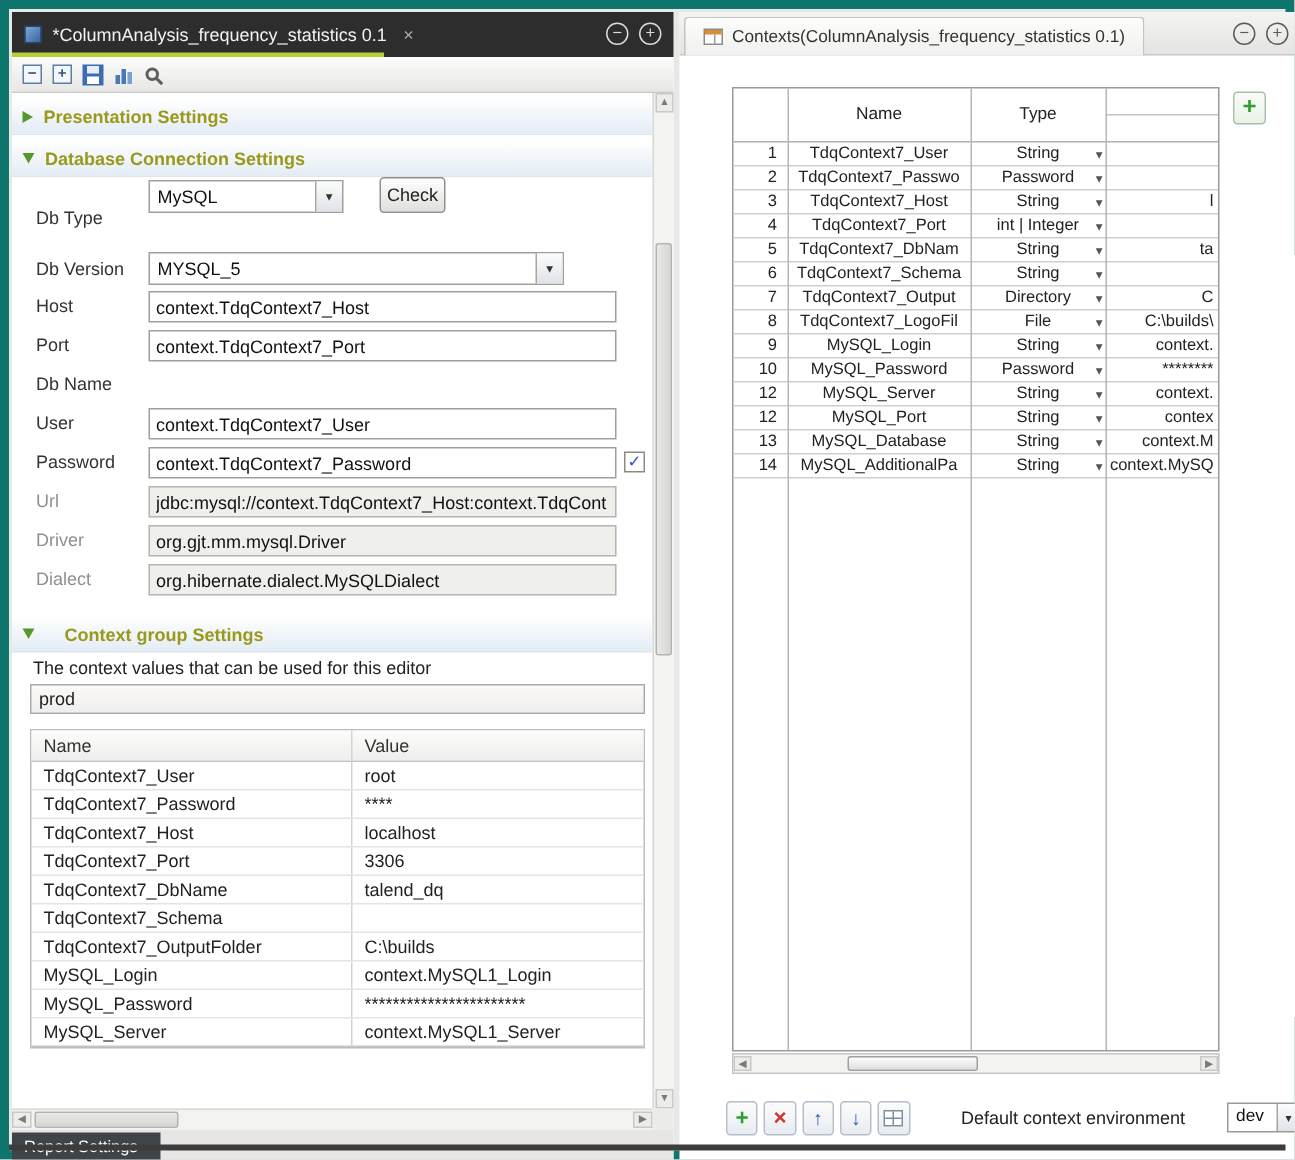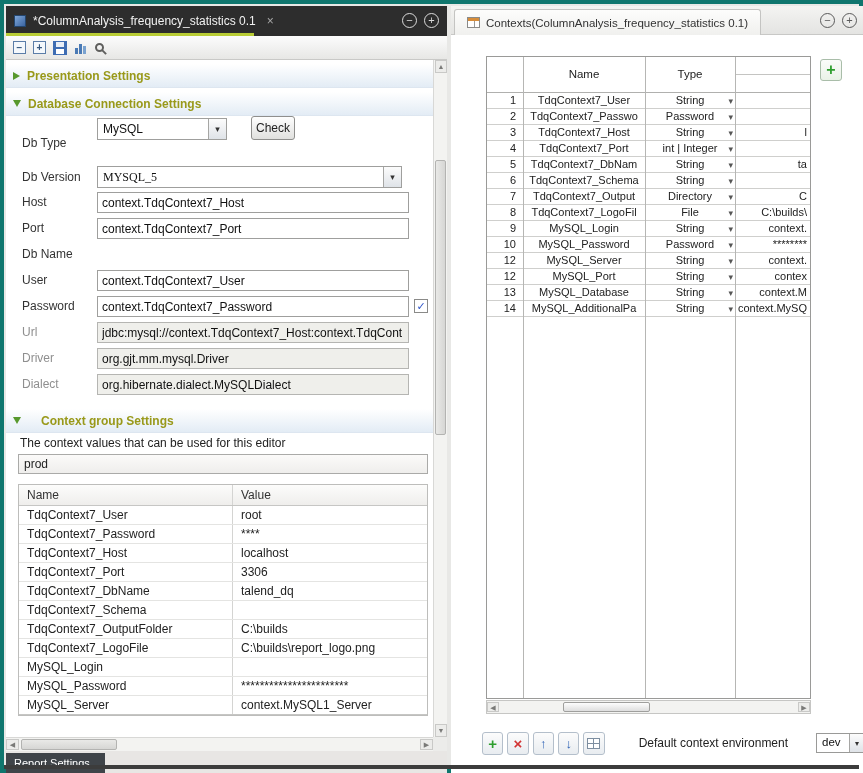--- a/index.html
+++ b/index.html
@@ -1,19 +1,19 @@
 <!DOCTYPE html>
 <html><head>
 <meta charset="utf-8">
 <style>
   * { margin:0; padding:0; box-sizing:border-box; }
   html,body { width:863px; height:773px; overflow:hidden; background:#d8d8d8;
     font-family:"Liberation Sans","DejaVu Sans",sans-serif; }
   .app { position:relative; width:863px; height:773px; background:#e8e8e6;
-    border:4px solid #0f766e; }
+    border:6px solid #0f766e; }
 
   
   .left-panel { position:absolute; left:2px; top:2px; width:441px; height:767px; background:#fff; }
   .lp-titlebar { position:absolute; left:0; top:0; width:441px; height:30px; background:#2d2d2d; }
   .lp-tab { position:absolute; left:0; top:0; height:30px; display:flex; align-items:center; gap:7px; padding:0 10px 0 8px; }
   .editor-icon { width:12px; height:12px; background:linear-gradient(135deg,#7fa7d9,#3a64a0); border:1px solid #24466e; }
   .lp-tab-title { color:#f2f2f2; font-size:12px; white-space:nowrap; }
   .lp-tab-close { color:#a9a9a9; font-size:12px; margin-left:4px; }
   .lp-underline { position:absolute; left:0; top:27px; width:248px; height:3px; background:#b9cd35; }
   .circ { position:absolute; top:7px; width:15px; height:15px; border-radius:50%;
@@ -190,21 +190,21 @@
     </div>
 
     <span class="f-label" style="top:116px;margin-top:14px;">Db Type</span>
     <div class="combo" style="top:112px; width:130px;">
       <span class="combo-text">MySQL</span>
       <span class="combo-btn">▾</span>
     </div>
     <div class="btn-check">Check</div>
 
     <span class="f-label" style="top:164px;">Db Version</span>
-    <div class="combo" style="top:160px; width:305px;font-family:Liberation Serif, serif;">
+    <div class="combo" style="top:160px; width:277px;">
       <span class="combo-text">MYSQL_5</span>
       <span class="combo-btn">▾</span>
     </div>
 
     <span class="f-label" style="top:189px;">Host</span>
     <input class="tfield" style="top: 186px;" value="context.TdqContext7_Host">
 
     <span class="f-label" style="top:215px;">Port</span>
     <input class="tfield" style="top: 212px;" value="context.TdqContext7_Port">
 
@@ -260,25 +260,22 @@
       </div>
       <div class="lt-row">
         <div class="lt-col-name">TdqContext7_Schema</div>
         <div class="lt-col-val"></div>
       </div>
       <div class="lt-row">
         <div class="lt-col-name">TdqContext7_OutputFolder</div>
         <div class="lt-col-val">C:\builds</div>
       </div>
       <div class="lt-row">
-        <div class="lt-col-name">TdqContext7_LogoFile</div>
-        <div class="lt-col-val">C:\builds\report_logo.png</div>
-      </div>
-      <div class="lt-row">
         <div class="lt-col-name">MySQL_Login</div>
+        <div class="lt-col-val">context.MySQL1_Login</div>
       </div>
       <div class="lt-row">
         <div class="lt-col-name">MySQL_Password</div>
         <div class="lt-col-val">***********************</div>
       </div>
       <div class="lt-row" style="border-bottom:1px solid #c6c6c4;">
         <div class="lt-col-name">MySQL_Server</div>
         <div class="lt-col-val">context.MySQL1_Server</div>
       </div>
     </div>

